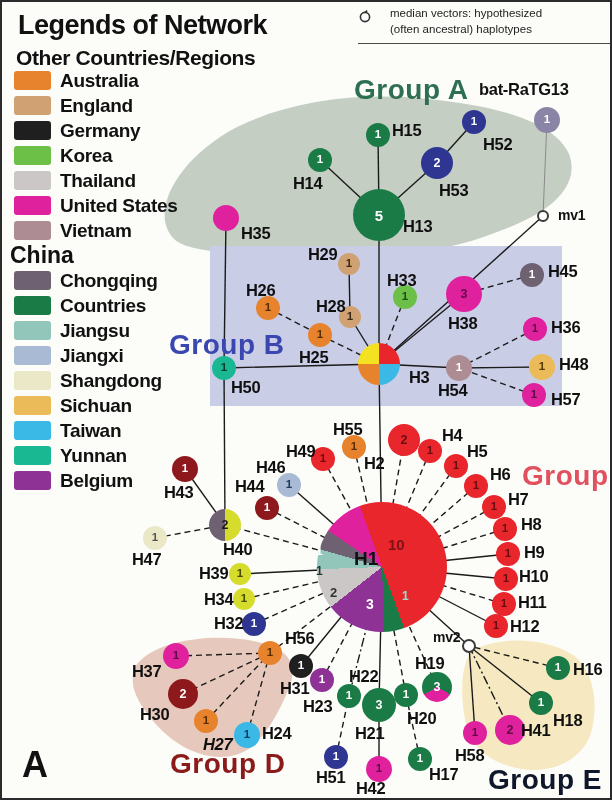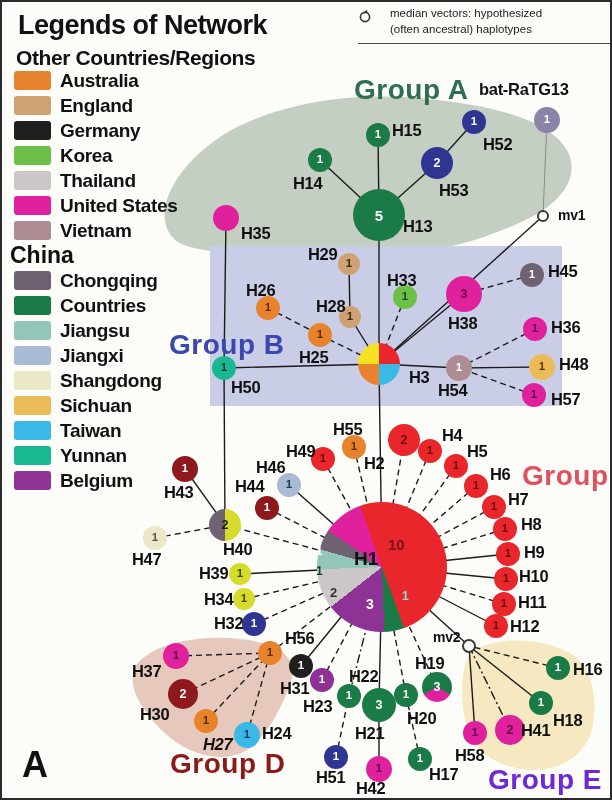--- a/index.html
+++ b/index.html
@@ -430,14 +430,14 @@
       <div>median vectors: hypothesized</div>
       <div>(often ancestral) haplotypes</div>
     </div>
   </div>
 
   <div id="panel-letter">A</div>
 <div class="grouplabel" style="left: 352px; top: 72px; color: rgb(46, 110, 82);">Group A</div>
     <div class="grouplabel" style="left: 167px; top: 327px; color: rgb(58, 71, 176);">Group B</div>
     <div class="grouplabel" style="left: 520px; top: 458px; color: rgb(224, 80, 94);">Group C</div>
     <div class="grouplabel" style="left: 168px; top: 746px; color: rgb(139, 26, 26);">Group D</div>
-    <div class="grouplabel" style="left: 486px; top: 762px; color: #6d28d9;">Group E</div>
+    <div class="grouplabel" style="left: 486px; top: 762px; color: #0f172a;">Group E</div>
   </div>
 
 </body></html>

